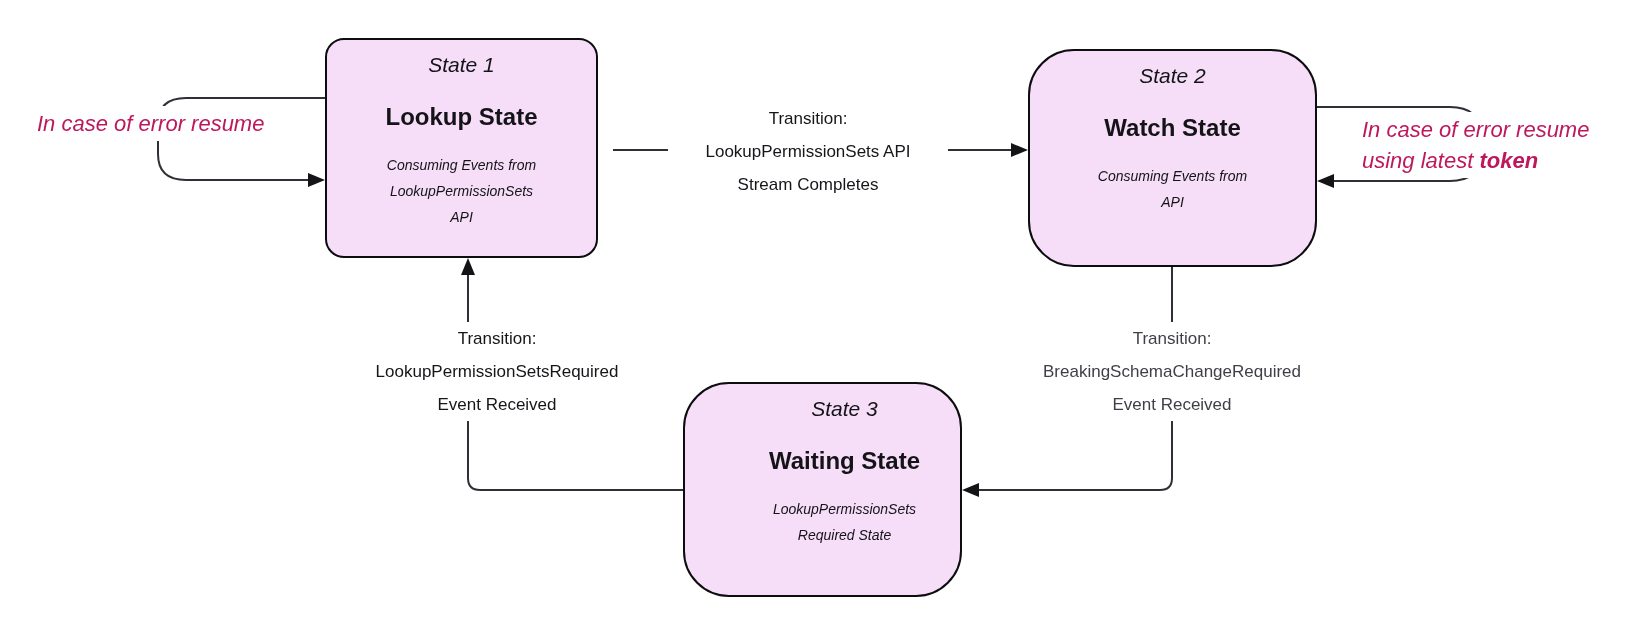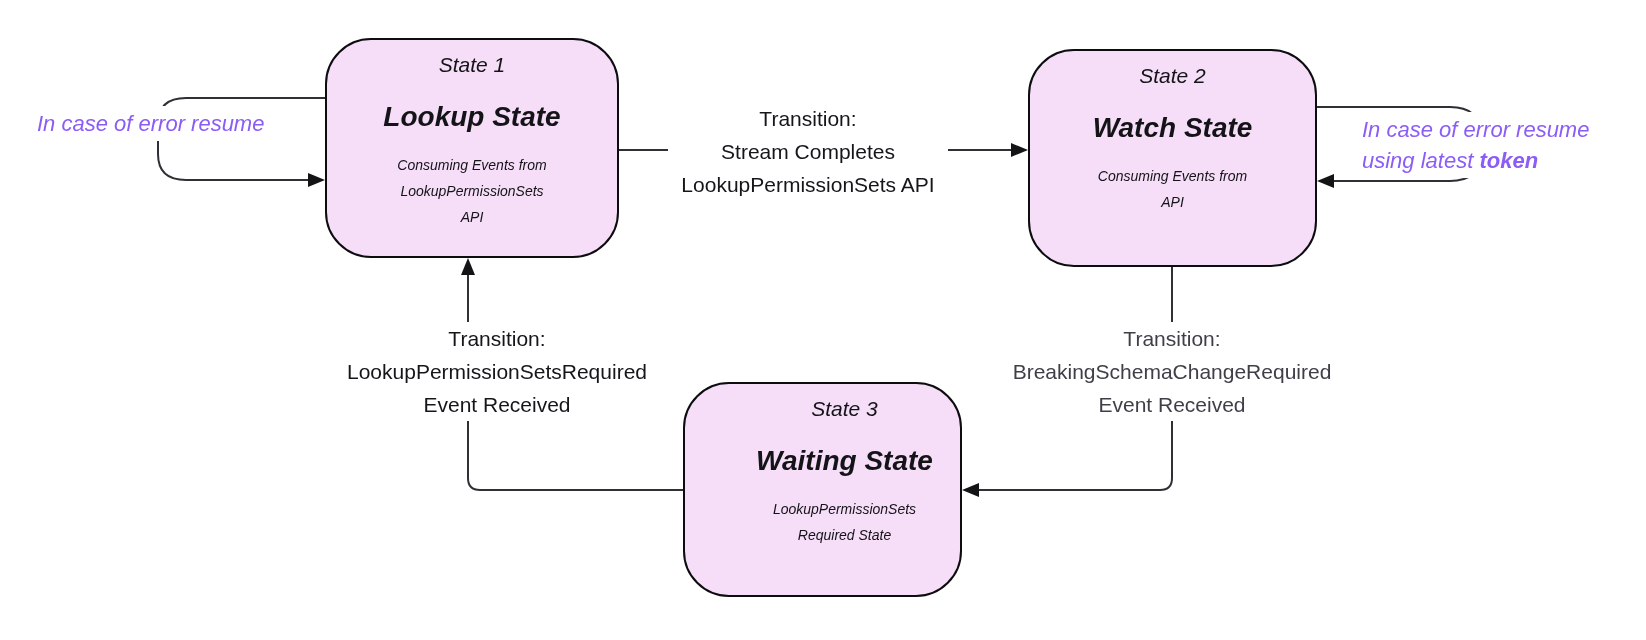--- a/index.html
+++ b/index.html
@@ -35,53 +35,52 @@
     text-align: center;
     color: #141418;
     padding-top: 12px;
   }
   .state-title {
     font-style: italic;
     font-size: 21px;
     line-height: 26px;
   }
   .state-name {
-    font-style: italic;
     font-weight: bold;
-    font-size: 28px;
+    font-size: 24px;
     line-height: 26px;
     margin-top: 26px;
   }
   .state-desc {
     font-style: italic;
     font-size: 14px;
     line-height: 26px;
     margin-top: 22px;
   }
   .transition-label {
     position: absolute;
     z-index: 2;
     background: #ffffff;
     text-align: center;
-    font-size: 21px;
+    font-size: 17px;
     line-height: 33px;
     color: #16161a;
   }
   .transition-label.muted {
     color: #3f3f48;
   }
   .loop-label {
     position: absolute;
     z-index: 2;
     background: #ffffff;
     text-align: left;
     font-style: italic;
     font-size: 22px;
     line-height: 31px;
-    color: #8b5cf6;
+    color: #be185d;
     padding: 2px 4px;
   }
   .loop-label b { font-style: italic; }
 </style>
 </head>
 <body>
 
 <div class="canvas">
 
   <svg class="connectors" width="1646" height="640" viewBox="0 0 1646 640">
@@ -105,21 +104,21 @@
       <path d="M 325 98 L 186 98 Q 158 98 158 124 L 158 154 Q 158 180 186 180 L 311 180" stroke="#2f2f36" stroke-width="2" fill="none"></path>
       <polygon points="325,180 308,173 308,187" fill="#141417"></polygon>
     </g>
 
     <g>
       <path d="M 1317 107 L 1450 107 Q 1480 107 1480 134 L 1480 154 Q 1480 181 1450 181 L 1333 181" stroke="#2f2f36" stroke-width="2" fill="none"></path>
       <polygon points="1317,181 1334,174 1334,188" fill="#141417"></polygon>
     </g>
   </svg>
 
-  <div class="state-box" style="left:325px; top:38px; width:294px; height:220px;">
+  <div class="state-box" style="left:325px; top:38px; width:273px; height:220px;border-radius:19px;">
     <div class="state-title">State 1</div>
     <div class="state-name">Lookup State</div>
     <div class="state-desc">
       <div>Consuming Events from</div>
       <div>LookupPermissionSets</div>
       <div>API</div>
     </div>
   </div>
 
   <div class="state-box" style="left:1028px; top:49px; width:289px; height:218px;">
@@ -135,22 +134,22 @@
     <div class="state-title">State 3</div>
     <div class="state-name">Waiting State</div>
     <div class="state-desc">
       <div>LookupPermissionSets</div>
       <div>Required State</div>
     </div>
   </div>
 
   <div class="transition-label" style="left:668px; top:102px; width:280px;">
     <div>Transition:</div>
+    <div>LookupPermissionSets API</div>
     <div>Stream Completes</div>
-    <div>LookupPermissionSets API</div>
   </div>
 
   <div class="transition-label" style="left:327px; top:322px; width:340px;">
     <div>Transition:</div>
     <div>LookupPermissionSetsRequired</div>
     <div>Event Received</div>
   </div>
 
   <div class="transition-label muted" style="left:1002px; top:322px; width:340px;">
     <div>Transition:</div>

